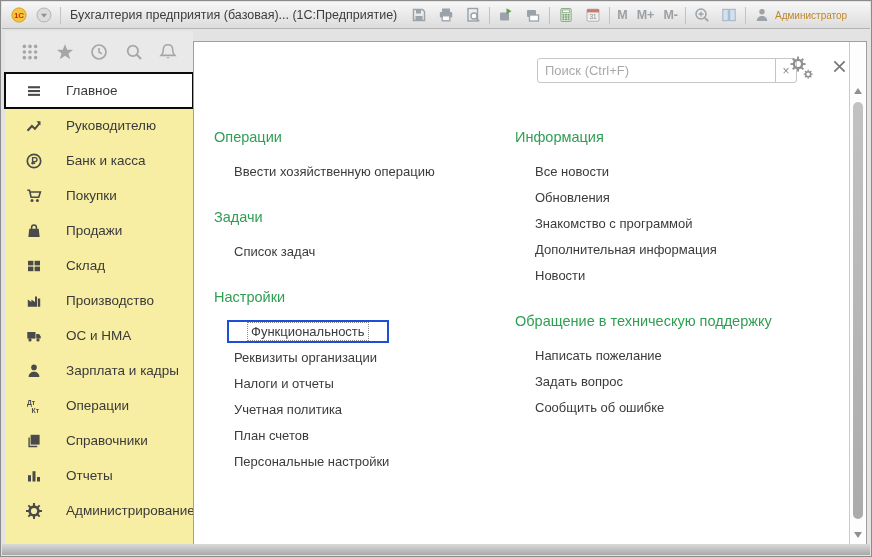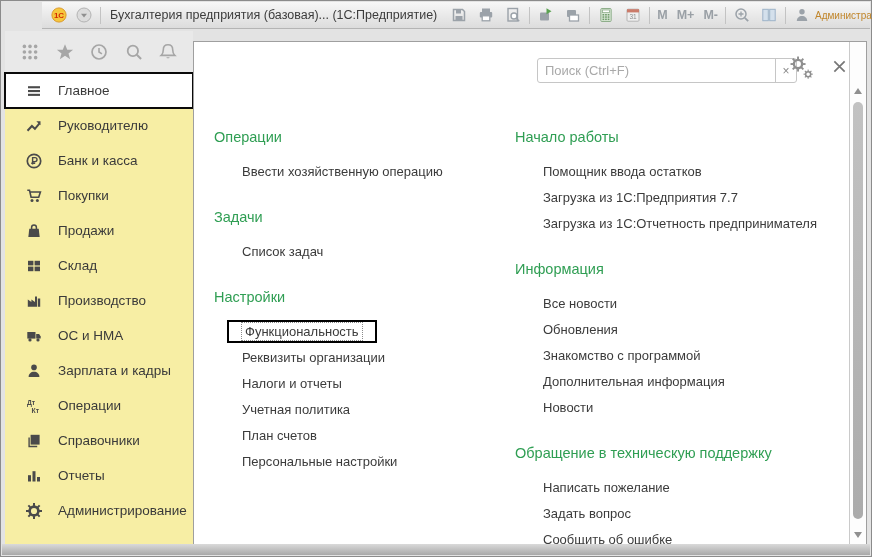--- a/index.html
+++ b/index.html
@@ -9,21 +9,21 @@
     background:#9a9a9a;
   }
   .window{position:absolute;inset:0;background:#e3e3e3;border:1px solid #8b8b8b;box-sizing:border-box;}
 
   
   .titlebar{
     position:absolute;left:1px;right:1px;top:1px;height:27px;
     background:linear-gradient(#f7f7f7,#dcdcdc);
     border-bottom:1px solid #b4b4b4;
     display:flex;align-items:center;padding:0 8px;gap:7px;box-sizing:border-box;
-    font-size:12.5px;color:#333;margin-left:40px;
+    font-size:12.5px;color:#333;
   }
   .tb-icon{width:18px;height:18px;display:inline-flex;align-items:center;justify-content:center;flex:0 0 auto;color:#9ba2a9;}
   .tb-icon svg{width:16px;height:16px;display:block;}
   .tb-sep{width:1px;height:17px;background:#c3c3c3;flex:0 0 auto;}
   .tb-title{white-space:nowrap;margin:0 6px 0 2px;color:#3c3c3c;}
   .tb-group{display:flex;align-items:center;gap:9px;}
   .tb-btn{display:flex;align-items:center;gap:4px;cursor:pointer;}
   .tb-mlabel{font-size:12.5px;font-weight:bold;color:#9aa0a6;letter-spacing:0;}
   .tb-user-label{color:var(--user-label,#c1862b);font-size:10px;}
 
@@ -31,21 +31,21 @@
   .nav-strip{
     position:absolute;left:4px;top:30px;width:188px;height:42px;background:#e9e9e9;
     display:flex;align-items:center;justify-content:space-between;padding:0 16px;box-sizing:border-box;
   }
   .nav-strip .tb-icon{color:#a6a6a6;}
   .nav-strip svg{width:18px;height:18px;}
 
   
   .sidebar{position:absolute;left:4px;top:72px;width:188px;height:473px;background:var(--sidebar-bg,#f7eea4);}
   .side-item{
-    height:35px;display:flex;align-items:center;padding-left:20px;gap:15px;
+    height:35px;display:flex;align-items:center;padding-left:20px;gap:23px;
     font-size:13.5px;color:#3a3a3a;cursor:pointer;box-sizing:border-box;
   }
   .side-item .tb-icon{color:#4a4a4a;width:18px;height:18px;}
   .side-item.selected{background:#fff;outline:2px solid #0a0a0a;outline-offset:-1px;}
 
   
   .main{
     position:absolute;left:192px;top:40px;width:674px;height:505px;
     background:#fff;border:1px solid #9f9f9f;box-sizing:border-box;
   }
@@ -71,23 +71,23 @@
   
   .col{position:absolute;top:82px;}
   .col-left{left:20px;width:300px;}
   .col-right{left:321px;width:330px;}
   .section{margin-bottom:19px;}
   .section-header{
     font-size:14.5px;line-height:26px;color:var(--accent-green,#2f9e53);
     font-weight:normal;margin:0 0 9px 0;
   }
   .link-row{line-height:26px;padding-left:20px;font-size:13px;color:#3b3b3b;}
-  .link{cursor:pointer;margin-left:8px;}
+  .link{cursor:pointer;}
   .link-box{
-    display:inline-block;border:2px solid #000000;padding:0 12px;line-height:normal;margin-left:-7px;
+    display:inline-block;border:2px solid #1d4ed8;padding:0 18px;line-height:normal;margin-left:-7px;
   }
   .link-box .inner{display:inline-block;border:1px dotted #8a8a8a;padding:1px 3px;}
 
   
   .scroll-gutter{
     position:absolute;top:0;bottom:0;right:0;width:17px;background:#fdfdfd;border-left:1px solid #cacaca;box-sizing:border-box;
   }
   .scroll-arrow{position:absolute;left:4px;width:0;height:0;border:4px solid transparent;cursor:pointer;}
   .arr-up{top:46px;border-bottom:6px solid #909090;border-top:none;}
   .arr-down{bottom:7px;border-top:6px solid #909090;border-bottom:none;}
@@ -505,26 +505,20 @@
           <div class="link-row"><span class="link link-box"><span class="inner">Функциональность</span></span></div>
           <div class="link-row"><span class="link">Реквизиты организации</span></div>
           <div class="link-row"><span class="link">Налоги и отчеты</span></div>
           <div class="link-row"><span class="link">Учетная политика</span></div>
           <div class="link-row"><span class="link">План счетов</span></div>
           <div class="link-row"><span class="link">Персональные настройки</span></div>
         </div>
       </div>
     <div class="col col-right" id="col-right">
         <div class="section">
-          <div class="section-header">Начало работы</div>
-          <div class="link-row"><span class="link">Помощник ввода остатков</span></div>
-          <div class="link-row"><span class="link">Загрузка из 1С:Предприятия 7.7</span></div>
-          <div class="link-row"><span class="link">Загрузка из 1С:Отчетность предпринимателя</span></div>
-        </div>
-        <div class="section">
           <div class="section-header">Информация</div>
           <div class="link-row"><span class="link">Все новости</span></div>
           <div class="link-row"><span class="link">Обновления</span></div>
           <div class="link-row"><span class="link">Знакомство с программой</span></div>
           <div class="link-row"><span class="link">Дополнительная информация</span></div>
           <div class="link-row"><span class="link">Новости</span></div>
         </div>
         <div class="section">
           <div class="section-header">Обращение в техническую поддержку</div>
           <div class="link-row"><span class="link">Написать пожелание</span></div>

